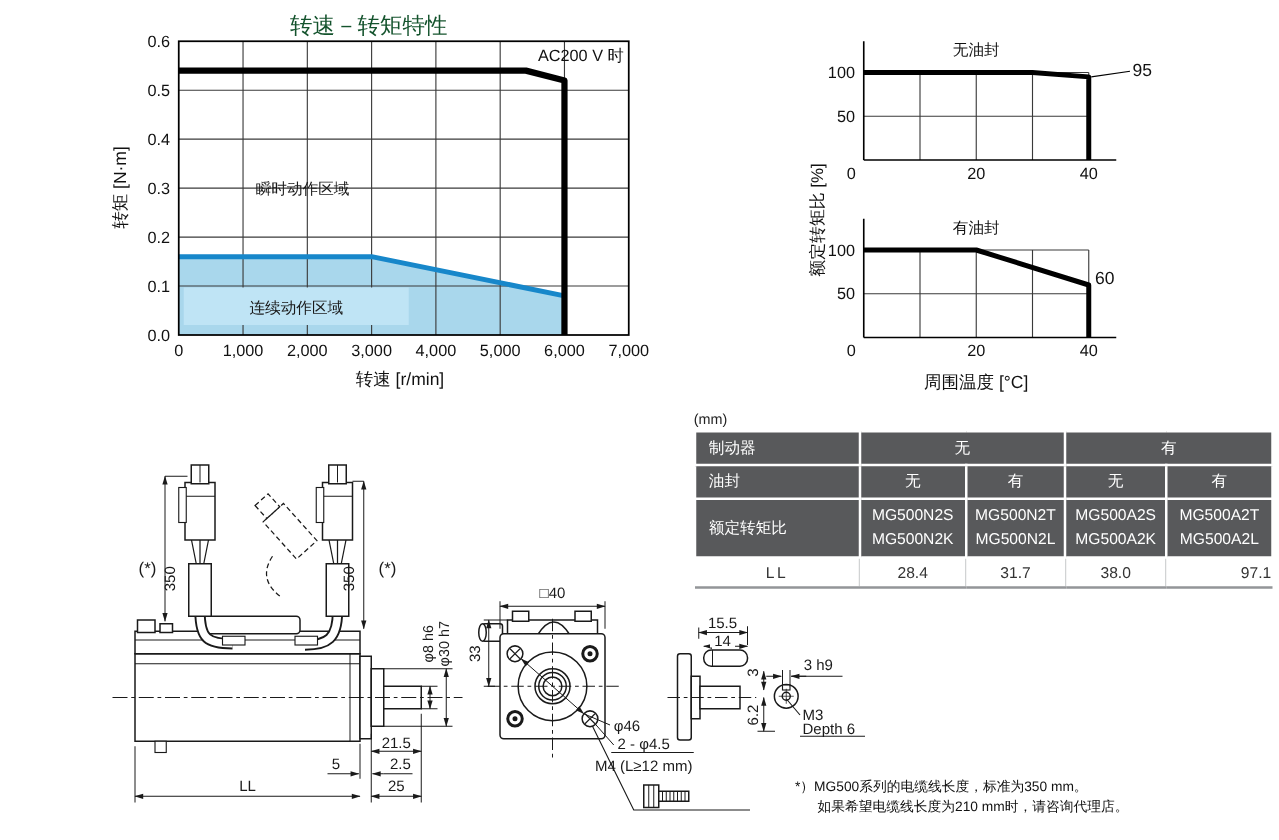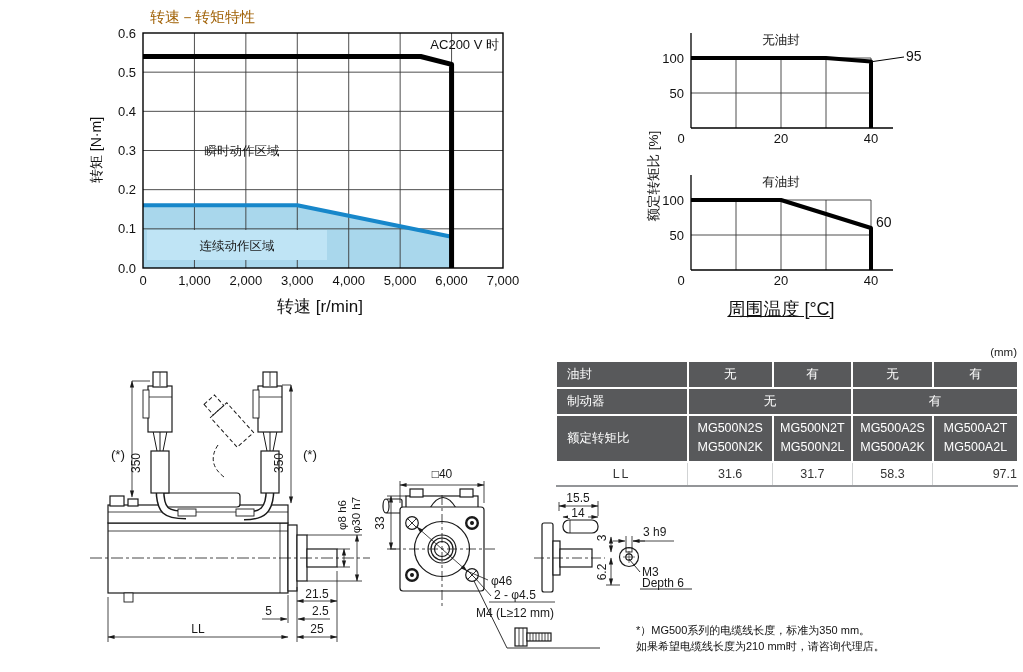--- a/index.html
+++ b/index.html
@@ -1,49 +1,49 @@
 <!DOCTYPE html>
 <html><head>
 <meta charset="utf-8">
 <style>
   html,body{margin:0;padding:0;background:#fff;}
   #canvas{position:relative;width:1023px;height:672px;background:#fff;overflow:hidden;
           font-family:"Liberation Sans",sans-serif;color:#1a1a1a;}
   .abs{position:absolute;}
-  .ctitle{font-size:15px;text-align:left;color:#a16207;}
-  .axlabel{font-size:17px;text-align:center;color:#111;}
+  .ctitle{font-size:18px;text-align:center;color:#14532d;}
+  .axlabel{font-size:14px;text-align:center;color:#111;}
   .ylab{position:absolute;font-size:14px;white-space:nowrap;color:#111;
         transform:translate(-50%,-50%) rotate(-90deg);}
   .tblwrap{position:absolute;left:555px;top:330px;width:464px;}
-  .unit{font-size:11.5px;text-align:right;color:#222;margin:16px 2px 2px 0;}
+  .unit{font-size:11.5px;text-align:left;color:#222;margin:0 2px 2px 0;}
   table{border-collapse:collapse;width:100%;table-layout:fixed;}
   td{font-size:12.5px;vertical-align:middle;}
   td.hd{background:#58595b;color:#fff;border:2px solid #fff;}
   td.lbl{text-align:left;padding:4px 4px 4px 10px;}
   td.c{text-align:center;padding:3px 1px;}
   td.model span{display:block;line-height:1.55;}
   tr.llrow td{background:#fff;color:#333;border-bottom:2px solid #939598;
               border-right:1px solid #d1d3d4;padding:4px 1px;text-align:center;}
   tr.llrow td:last-child{border-right:none;text-align:right;}
   tr.llrow td.ll{letter-spacing:2px;}
   .foot{position:absolute;left:636px;top:623px;font-size:11px;line-height:1.45;color:#111;}
-  .foot .l2{}
+  .foot .l2{margin-left:18px;}
   svg text{font-family:"Liberation Sans",sans-serif;}
 </style>
 </head>
 <body>
 
 <div id="canvas">
 
   <div class="abs ctitle" style="left:150px;top:8px;width:290px;">转速－转矩特性</div>
   <div class="ylab" style="left:97px;top:150px;">转矩 [N·m]</div>
   <div class="abs axlabel" style="left:230px;top:295px;width:180px;">转速 [r/min]</div>
 
   <div class="ylab" style="left:654px;top:176px;font-size:13.5px;">额定转矩比 [%]</div>
-  <div class="abs axlabel" style="left:696px;top:297px;width:170px;font-size:18px;text-decoration:underline;">周围温度 [°C]</div>
+  <div class="abs axlabel" style="left:696px;top:297px;width:170px;font-size:14px;">周围温度 [°C]</div>
 
   <svg id="svg-A" class="abs" style="left:85px;top:0;" width="440" height="330">
       <polygon points="58,205.33333333333334 212.28571428571428,205.33333333333334 366.57142857142856,236.66666666666666 366.57142857142856,268 58,268" fill="#a9d7ec"></polygon>
       <line x1="109.42857142857142" y1="33" x2="109.42857142857142" y2="268" stroke="#3a3a3a" stroke-width="0.9"></line>
       <line x1="160.85714285714283" y1="33" x2="160.85714285714283" y2="268" stroke="#3a3a3a" stroke-width="0.9"></line>
       <line x1="212.28571428571428" y1="33" x2="212.28571428571428" y2="268" stroke="#3a3a3a" stroke-width="0.9"></line>
       <line x1="263.71428571428567" y1="33" x2="263.71428571428567" y2="268" stroke="#3a3a3a" stroke-width="0.9"></line>
       <line x1="315.14285714285717" y1="33" x2="315.14285714285717" y2="268" stroke="#3a3a3a" stroke-width="0.9"></line>
       <line x1="366.57142857142856" y1="33" x2="366.57142857142856" y2="268" stroke="#3a3a3a" stroke-width="0.9"></line>
       <line x1="58" y1="228.83333333333331" x2="418" y2="228.83333333333331" stroke="#3a3a3a" stroke-width="0.9"></line>
@@ -117,30 +117,30 @@
     <table>
       <colgroup>
           <col style="width:28.5%">
           <col style="width:18.4%">
           <col style="width:17.2%">
           <col style="width:17.5%">
           <col style="width:18.4%">
         </colgroup>
       <tbody>
           <tr>
+        <td class="hd lbl">制动器</td>
+        <td class="hd c" colspan="2">无</td>
+        <td class="hd c" colspan="2">有</td>
+      </tr>
+      <tr>
         <td class="hd lbl">油封</td>
         <td class="hd c">无</td>
         <td class="hd c">有</td>
         <td class="hd c">无</td>
         <td class="hd c">有</td>
-      </tr>
-      <tr>
-        <td class="hd lbl">制动器</td>
-        <td class="hd c" colspan="2">无</td>
-        <td class="hd c" colspan="2">有</td>
       </tr>
       <tr>
         <td class="hd lbl">额定转矩比</td>
         <td class="hd c model">
               <span>MG500N2S</span>
               <span>MG500N2K</span>
             </td>
         <td class="hd c model">
               <span>MG500N2T</span>
               <span>MG500N2L</span>
@@ -149,23 +149,23 @@
               <span>MG500A2S</span>
               <span>MG500A2K</span>
             </td>
         <td class="hd c model">
               <span>MG500A2T</span>
               <span>MG500A2L</span>
             </td>
       </tr>
       <tr class="llrow">
         <td class="ll">LL</td>
-        <td>31.6</td>
+        <td>28.4</td>
         <td>31.7</td>
-        <td>58.3</td>
+        <td>38.0</td>
         <td>97.1</td>
       </tr>
     </tbody>
       </table>
   </div>
 
   <svg class="abs" style="left:60px;top:365px;" width="645" height="307">
     <defs>
       <marker id="ma" viewBox="0 0 8 8" refX="7.5" refY="4" markerWidth="8" markerHeight="7" orient="auto-start-reverse" markerUnits="userSpaceOnUse">
         <path d="M0,1.6 L8,4 L0,6.4 Z" fill="#1a1a1a"></path>

